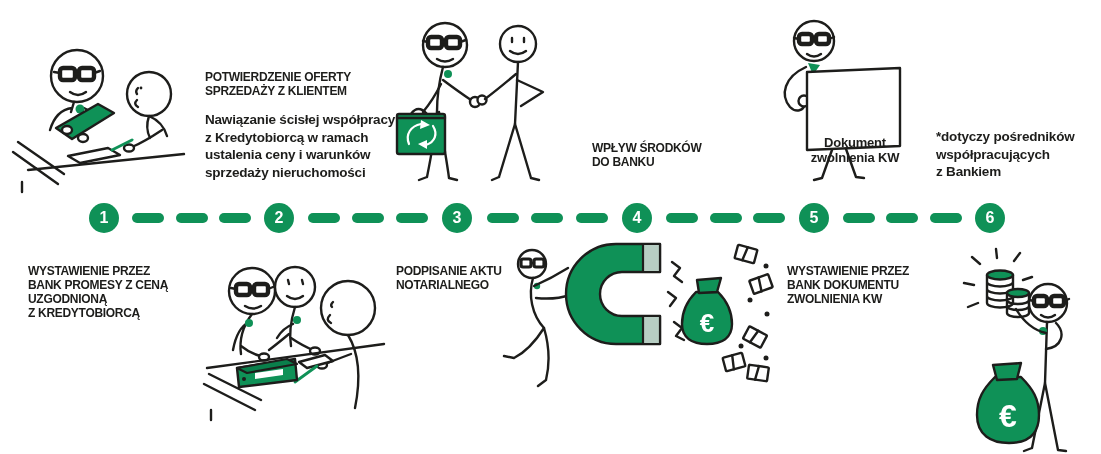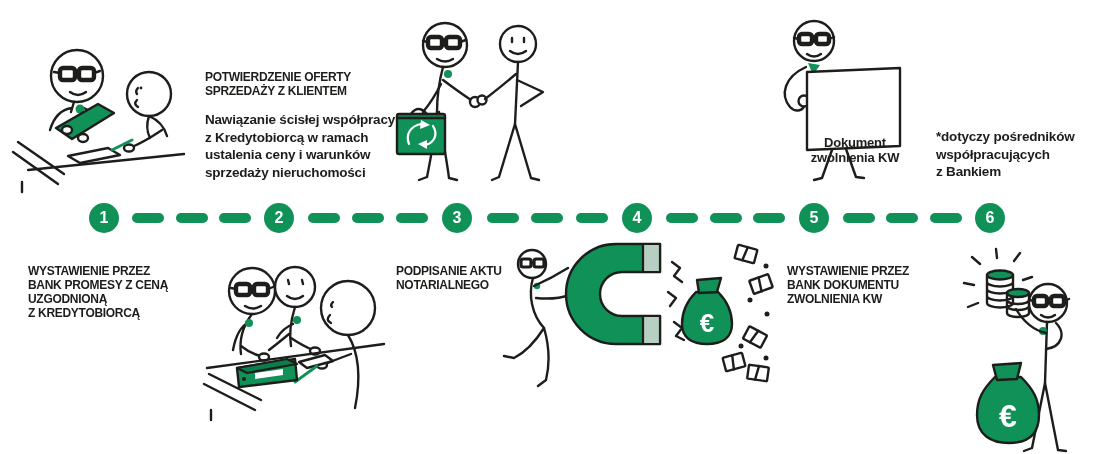--- a/index.html
+++ b/index.html
@@ -66,20 +66,22 @@
 UZGODNIONĄ
 Z KREDYTOBIORCĄ</div>
   <div class="step-label" style="left:205px;top:70px;">POTWIERDZENIE OFERTY
 SPRZEDAŻY Z KLIENTEM</div>
   <div class="step-sublabel" style="left:205px;top:111px;">Nawiązanie ścisłej współpracy
 z Kredytobiorcą w ramach
 ustalenia ceny i warunków
 sprzedaży nieruchomości</div>
   <div class="step-label" style="left:396px;top:264px;">PODPISANIE AKTU
 NOTARIALNEGO</div>
+  <div class="step-label" style="left:592px;top:141px;">WPŁYW ŚRODKÓW
+DO BANKU</div>
   <div class="step-label" style="left:787px;top:264px;">WYSTAWIENIE PRZEZ
 BANK DOKUMENTU
 ZWOLNIENIA KW</div>
   <div class="step-sublabel" style="left:936px;top:128px;">*dotyczy pośredników
 współpracujących
 z Bankiem</div>
 
   <div>
     <div class="tl-circle" style="left:89px;">1</div>
     <div class="tl-gap" style="left:121px;width:141px;">

